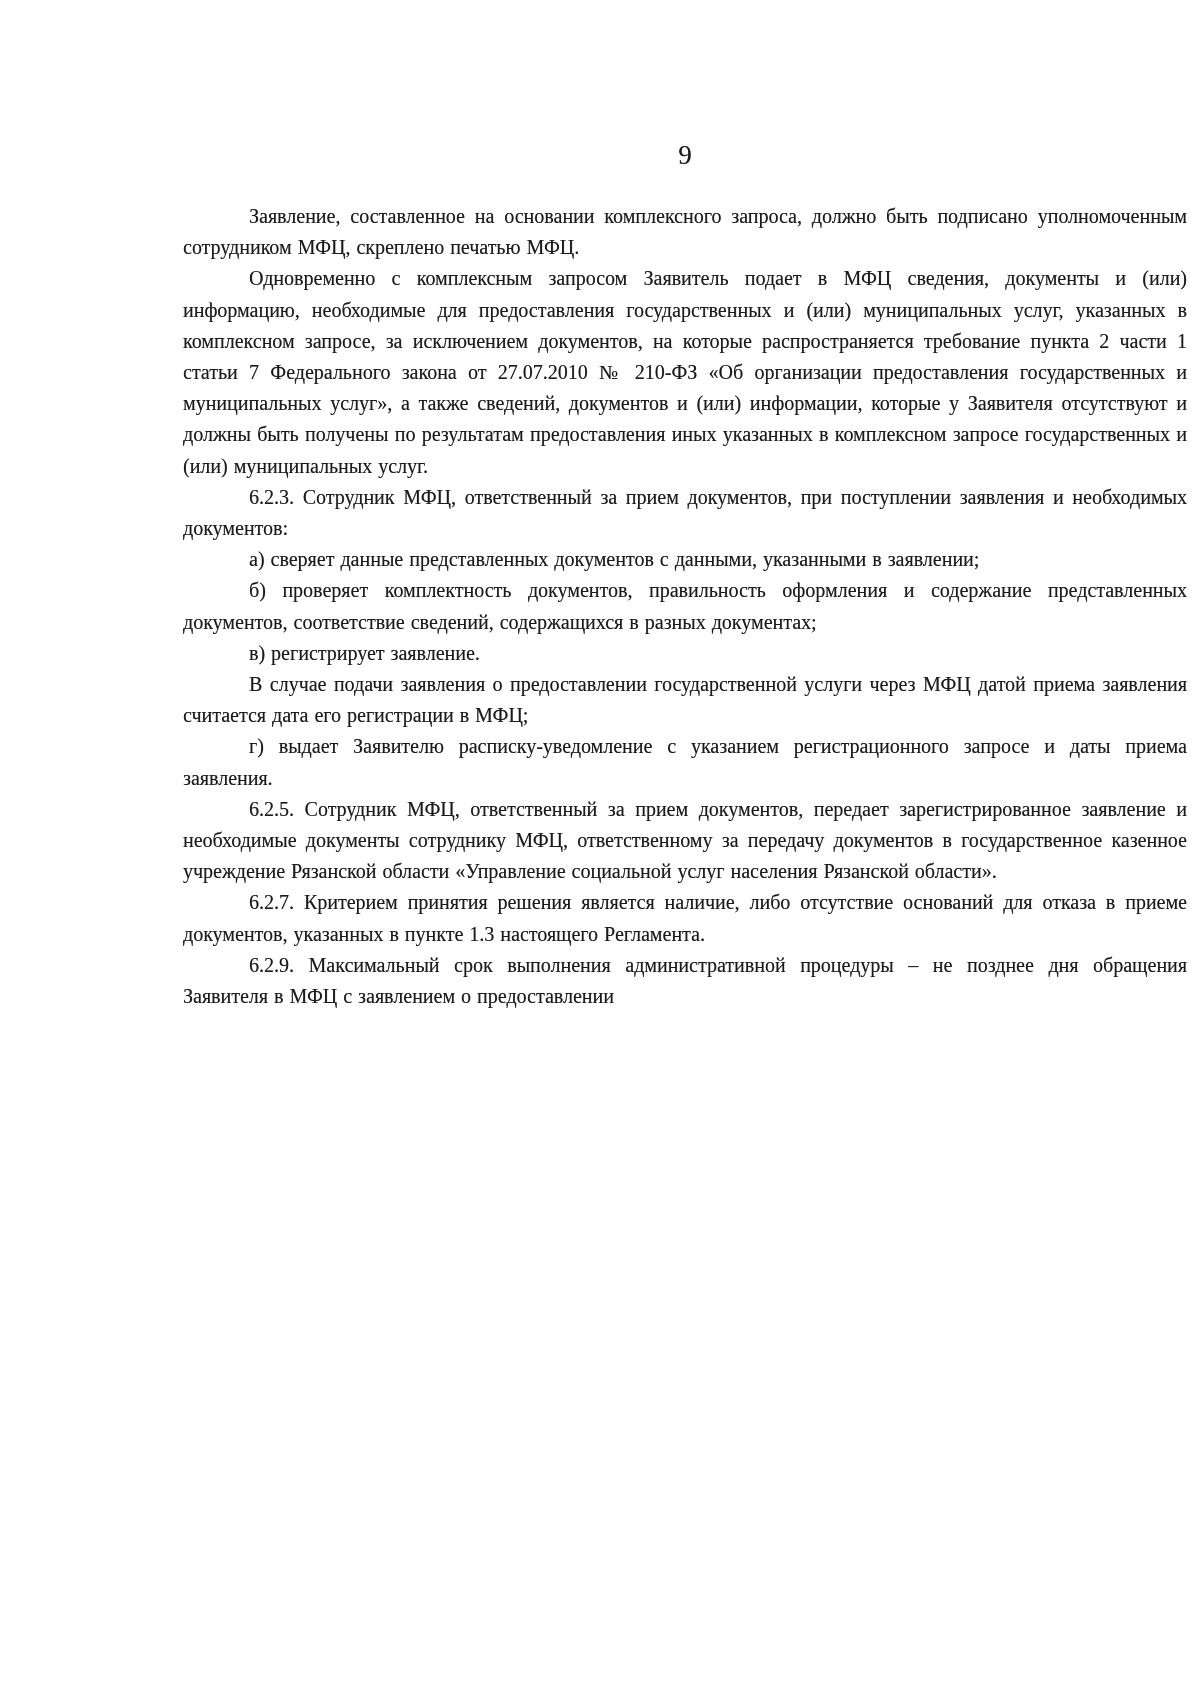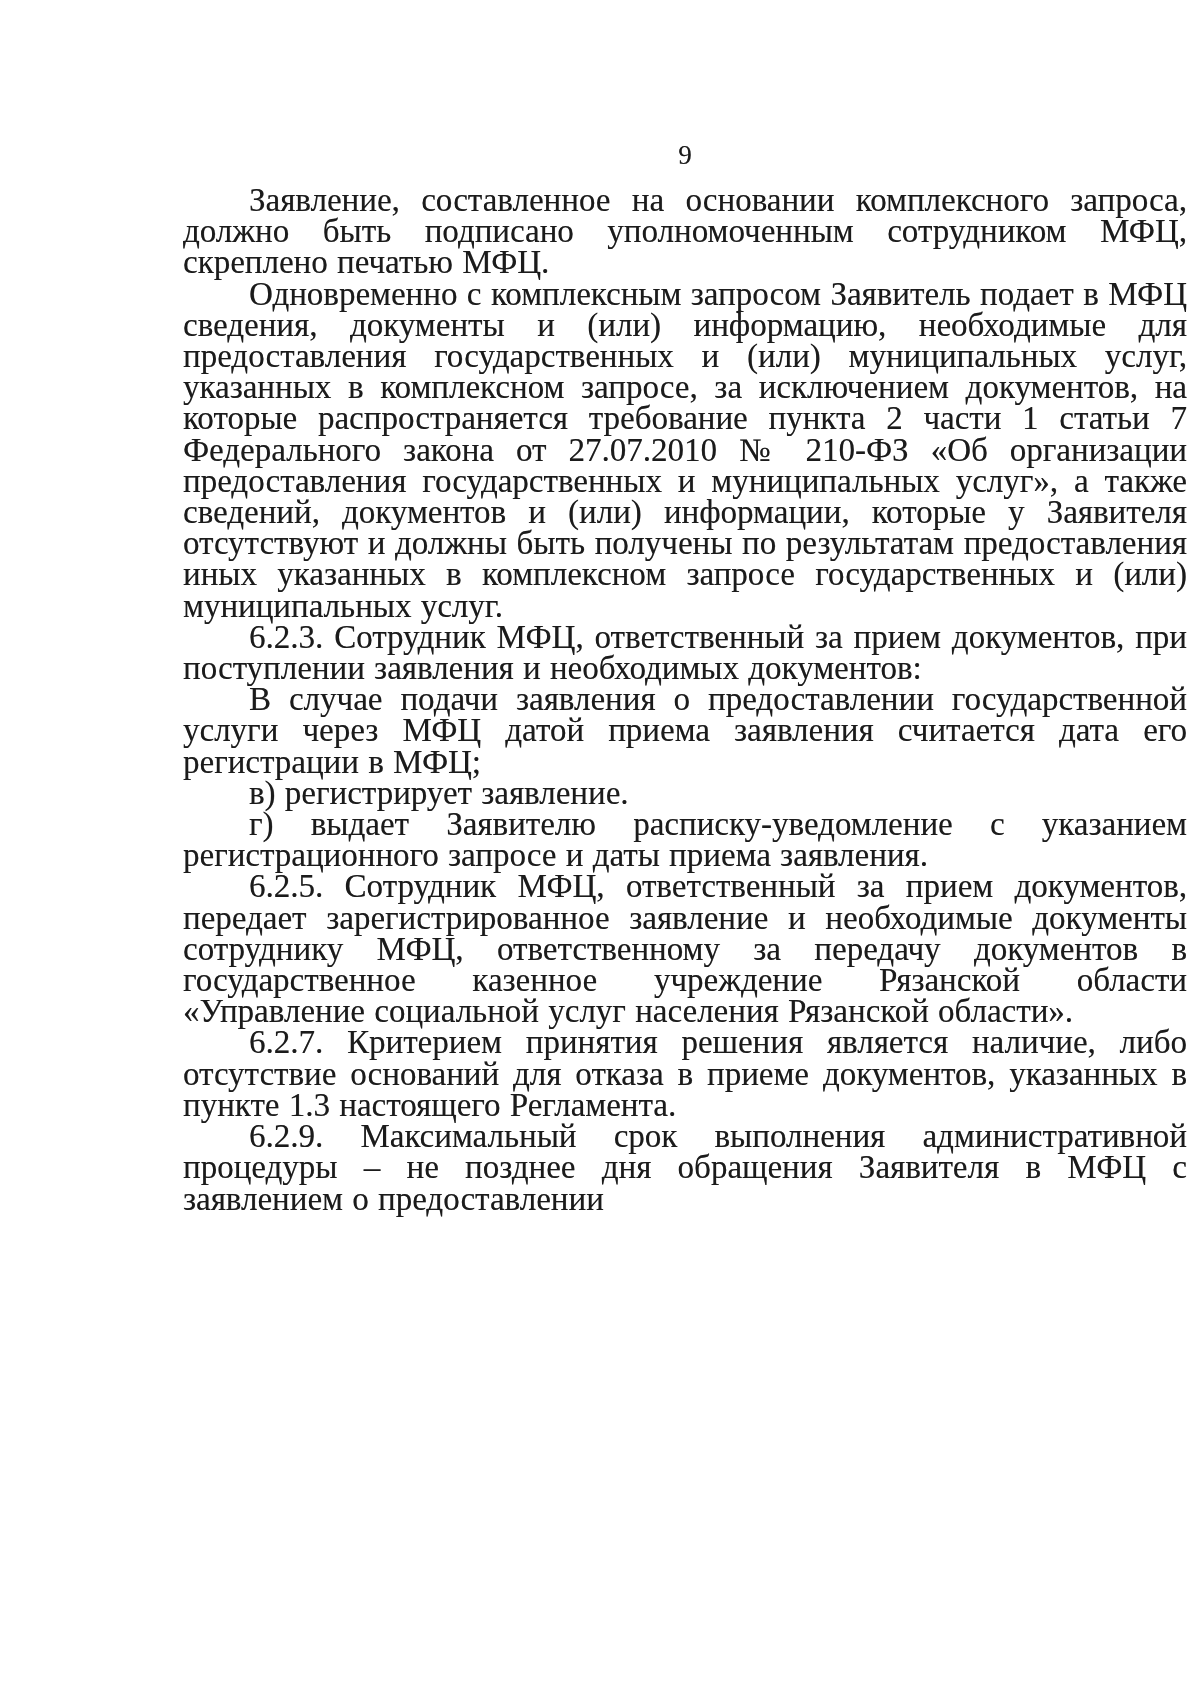--- a/index.html
+++ b/index.html
@@ -21,44 +21,46 @@
     position: absolute;
     top: 140px;
     left: 183px;
     width: 1004px;
     text-align: center;
     font-size: 27px;
     line-height: 31px;
   }
   .content {
     position: absolute;
-    top: 185px;
+    top: 201px;
     left: 183px;
     width: 1004px;
-    font-size: 33px;
+    font-size: 20px;
     line-height: 31.2px;
     text-align: justify;
   }
   .content p {
     margin: 0;
     padding: 0;
     text-indent: 66px;
     word-spacing: 1px;
   }
 </style>
 </head>
 <body>
 
 <div class="page">
   <div class="page-number">9</div>
 
   <div class="content">
     <p>Заявление, составленное на основании комплексного запроса, должно быть подписано уполномоченным сотрудником МФЦ, скреплено печатью МФЦ.</p>
     <p>Одновременно с комплексным запросом Заявитель подает в МФЦ сведения, документы и (или) информацию, необходимые для предоставления государственных и (или) муниципальных услуг, указанных в комплексном запросе, за исключением документов, на которые распространяется требование пункта 2 части 1 статьи 7 Федерального закона от 27.07.2010 № 210-ФЗ «Об организации предоставления государственных и муниципальных услуг», а также сведений, документов и (или) информации, которые у Заявителя отсутствуют и должны быть получены по результатам предоставления иных указанных в комплексном запросе государственных и (или) муниципальных услуг.</p>
     <p>6.2.3. Сотрудник МФЦ, ответственный за прием документов, при поступлении заявления и необходимых документов:</p>
+    <p>а) сверяет данные представленных документов с данными, указанными в заявлении;</p>
+    <p>б) проверяет комплектность документов, правильность оформления и содержание представленных документов, соответствие сведений, содержащихся в разных документах;</p>
+    <p>в) регистрирует заявление.</p>
     <p>В случае подачи заявления о предоставлении государственной услуги через МФЦ датой приема заявления считается дата его регистрации в МФЦ;</p>
-    <p>в) регистрирует заявление.</p>
     <p>г) выдает Заявителю расписку-уведомление с указанием регистрационного запросе и даты приема заявления.</p>
     <p>6.2.5. Сотрудник МФЦ, ответственный за прием документов, передает зарегистрированное заявление и необходимые документы сотруднику МФЦ, ответственному за передачу документов в государственное казенное учреждение Рязанской области «Управление социальной услуг населения Рязанской области».</p>
     <p>6.2.7. Критерием принятия решения является наличие, либо отсутствие оснований для отказа в приеме документов, указанных в пункте 1.3 настоящего Регламента.</p>
     <p>6.2.9. Максимальный срок выполнения административной процедуры – не позднее дня обращения Заявителя в МФЦ с заявлением о предоставлении</p>
   </div>
 </div>
 
 </body></html>

